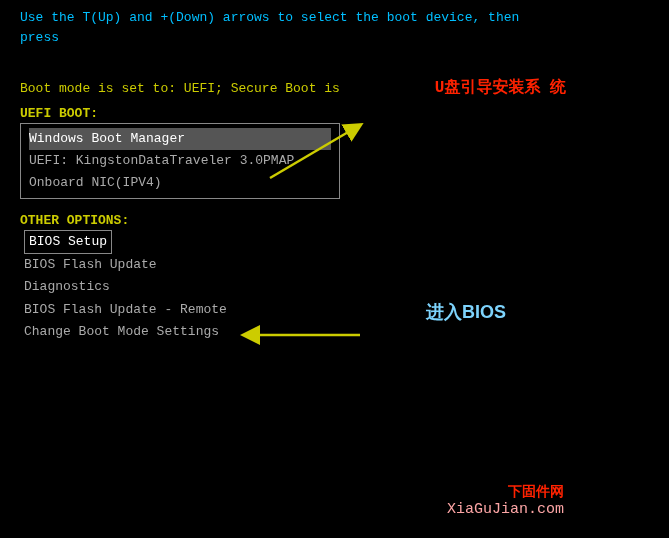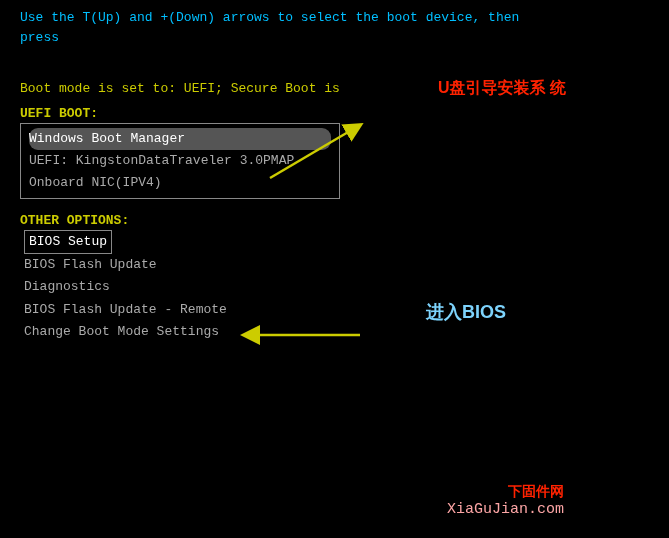--- a/index.html
+++ b/index.html
@@ -48,21 +48,20 @@
     .boot-item {
       color: #aaa;
       font-size: 13px;
       line-height: 1.7;
       font-family: 'Courier New', Courier, monospace;
     }
     .boot-item.selected {
       background: #555;
       color: #fff;
       display: block;
-      border-radius: 9px;
     }
     .other-label {
       color: #cccc00;
       font-size: 13px;
       font-weight: bold;
       margin-bottom: 2px;
     }
     .other-list {
       margin-left: 4px;
     }
@@ -83,21 +82,21 @@
     
     .annotation-u {
       position: absolute;
       top: 78px;
       right: 20px;
       color: #ff2200;
       font-size: 16px;
       font-weight: bold;
       line-height: 1.3;
       text-align: left;
-      font-family: Liberation Sans, sans-serif;
+      font-family: Liberation Mono, monospace;
     }
     .annotation-bios {
       position: absolute;
       top: 300px;
       right: 80px;
       color: #7dd3fc;
       font-size: 18px;
       font-weight: bold;
       font-family: 'Microsoft YaHei', sans-serif;
     }

